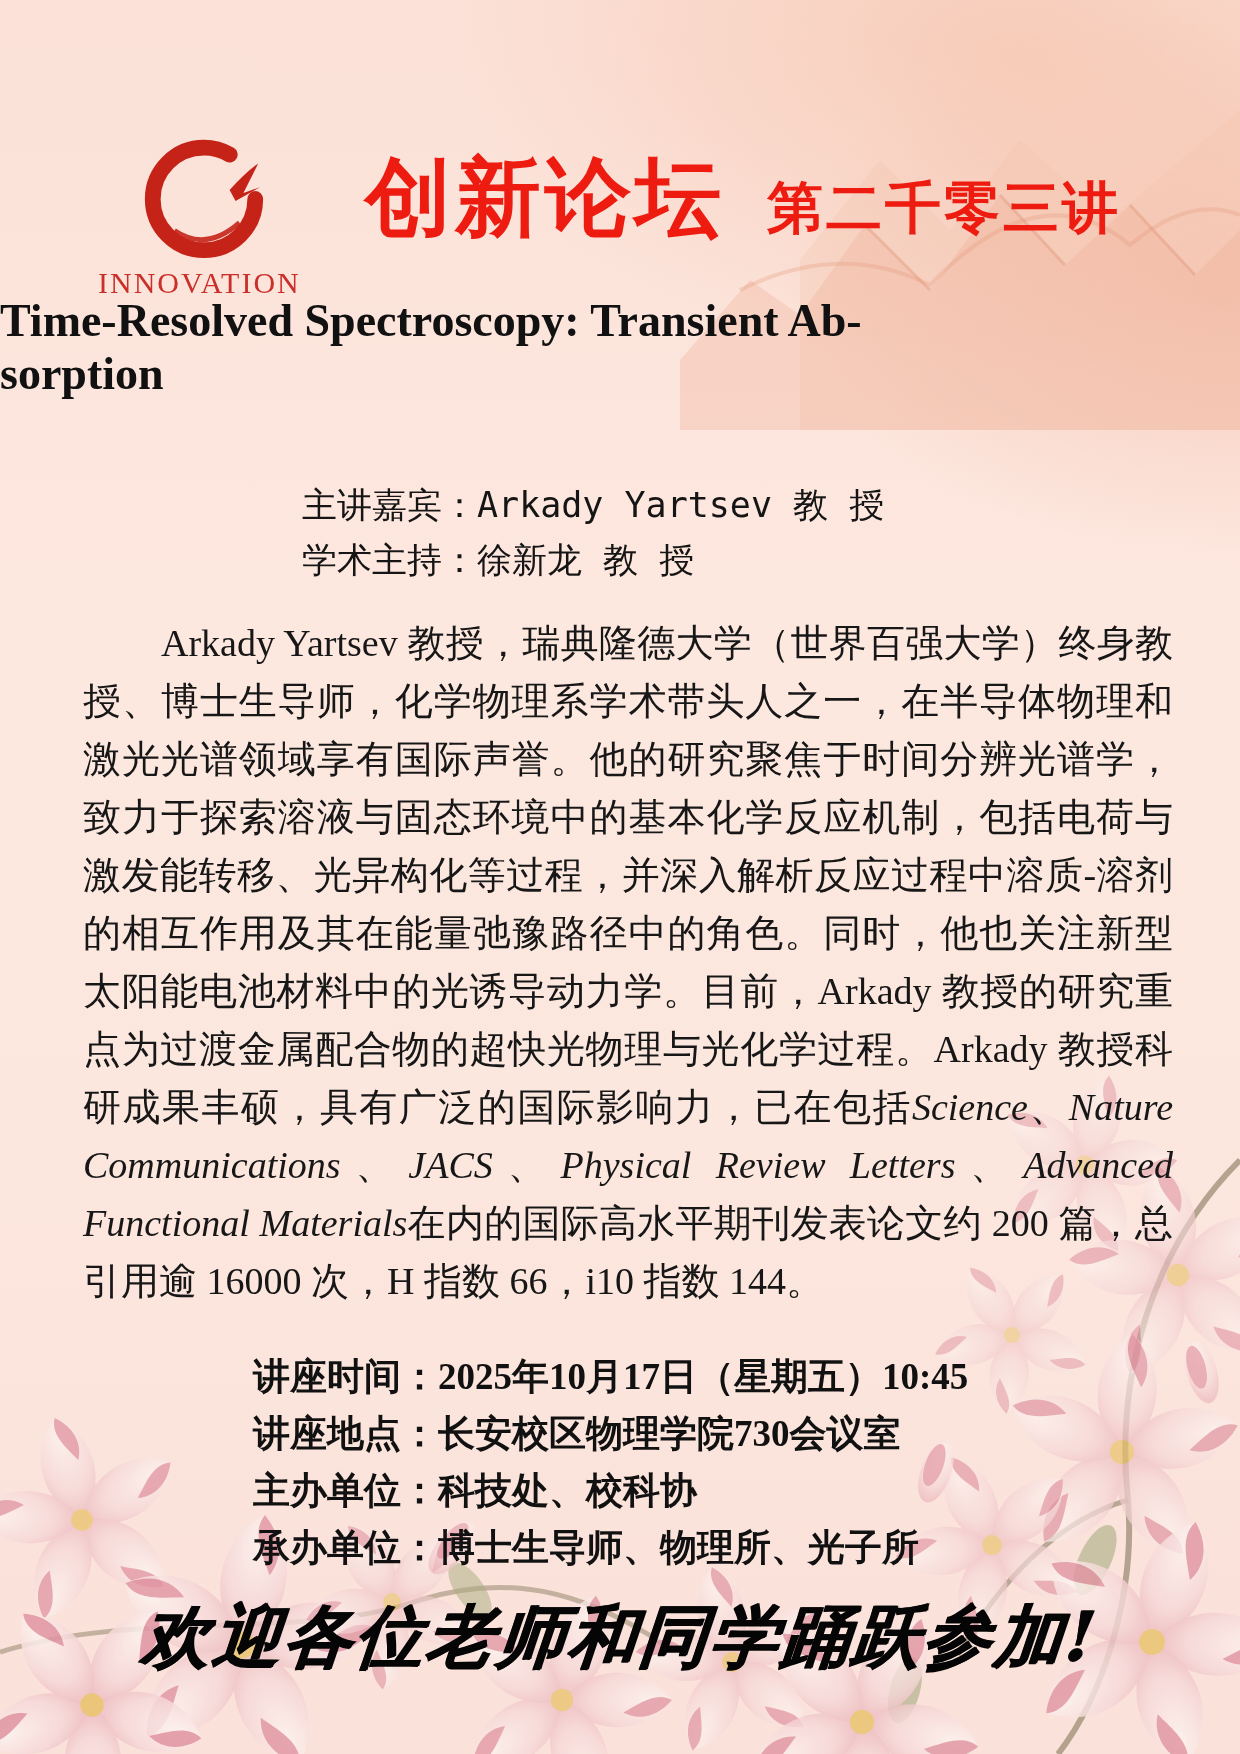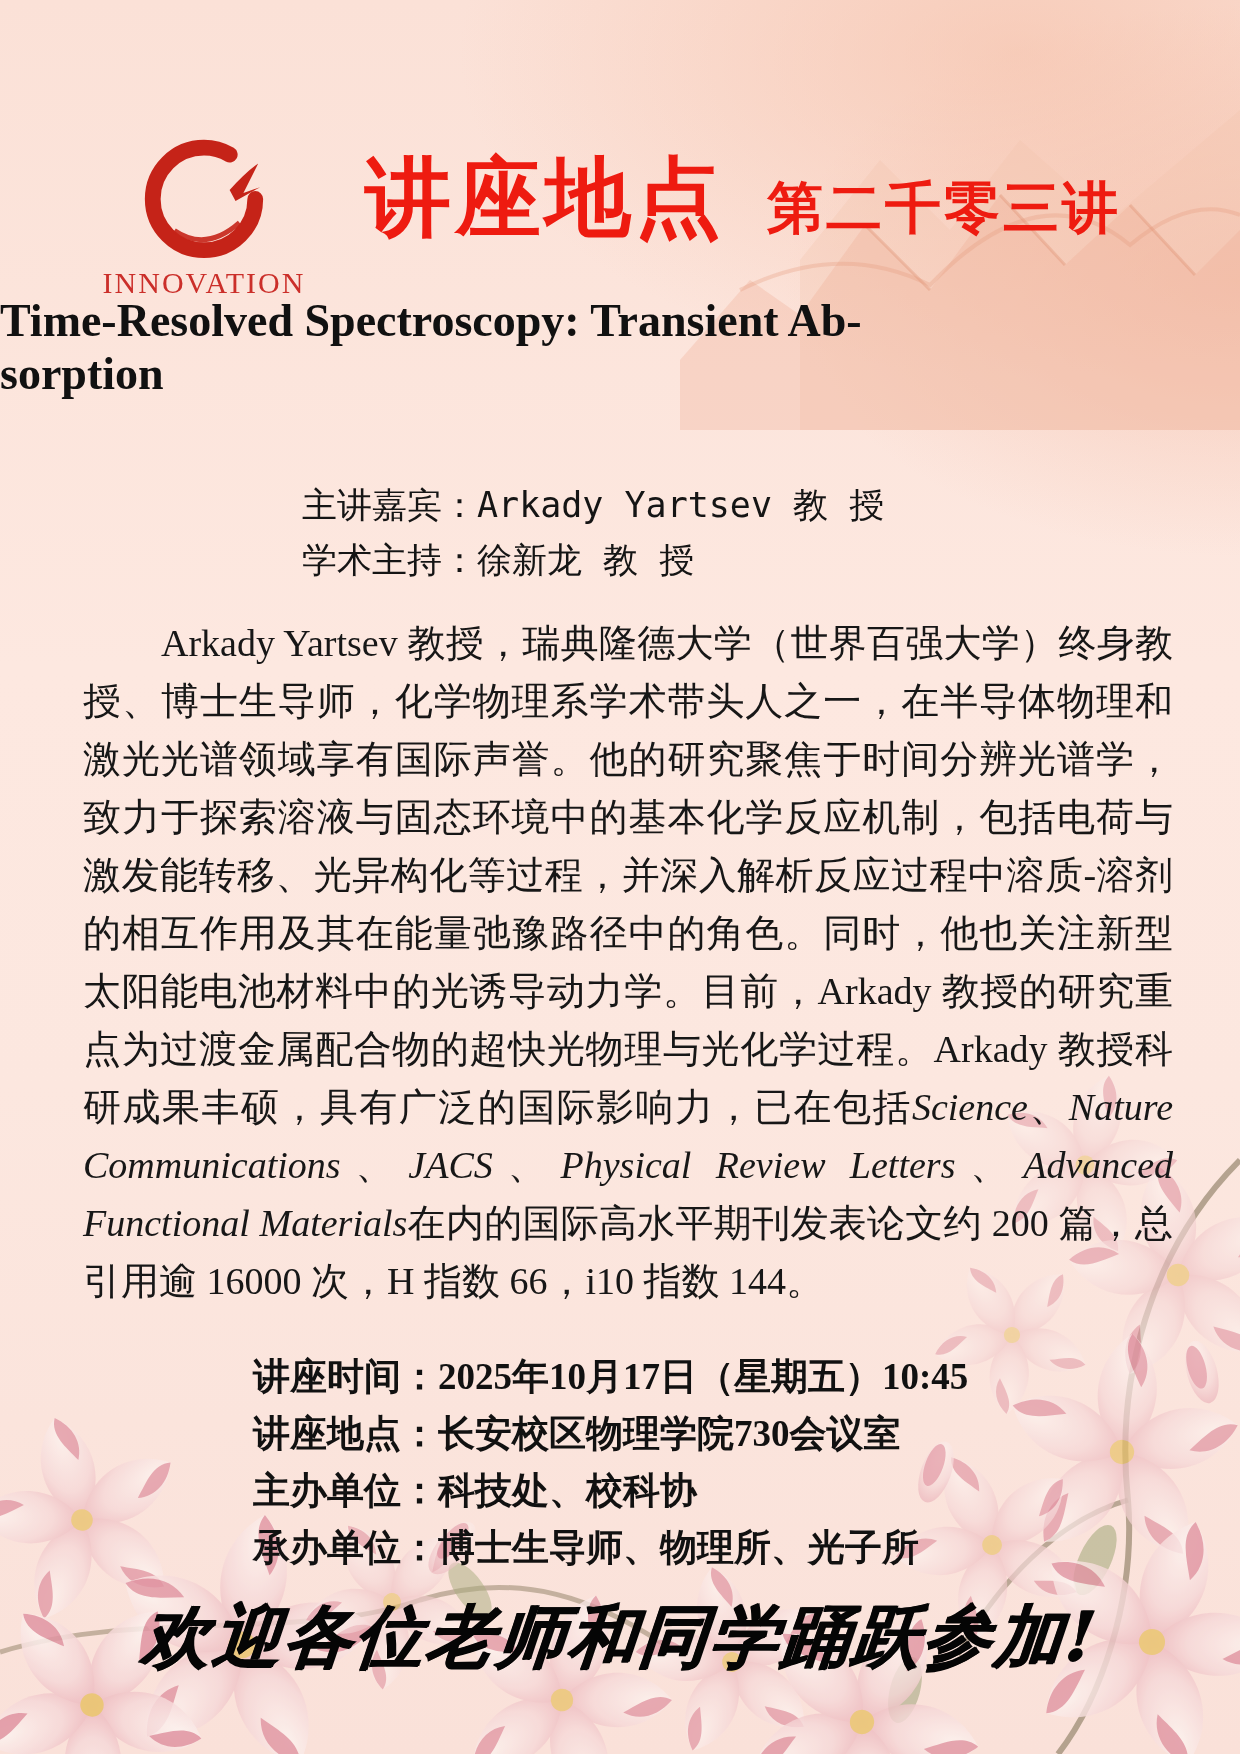--- a/index.html
+++ b/index.html
@@ -11,21 +11,21 @@
     position:absolute;inset:0;
     background:
       radial-gradient(900px 520px at 82% 3%, rgba(244,186,160,0.55), rgba(244,186,160,0) 62%),
       radial-gradient(760px 460px at 100% 16%, rgba(238,168,140,0.42), rgba(238,168,140,0) 60%),
       linear-gradient(180deg,#fbe1d7 0%,#fde8e0 38%,#fcE7df 62%,#fae1d9 100%);
   }
   .mountains{position:absolute;top:30px;right:0;width:560px;height:400px;}
   .flowers{position:absolute;inset:0;width:1240px;height:1754px;}
   .content{position:absolute;inset:0;z-index:2;}
 
-  .logo-block{position:absolute;left:98px;top:128px;width:212px;text-align:center;}
+  .logo-block{position:absolute;left:98px;top:128px;width:212px;text-align:left;}
   .logo-icon{width:138px;height:138px;display:block;margin:0 auto;}
   .wordmark{
     margin-top:0px;font-size:30px;letter-spacing:2px;color:#cb2f2a;
     font-family:"Liberation Serif", serif;
   }
 
   .forum-row{position:absolute;left:365px;top:140px;display:flex;align-items:baseline;white-space:nowrap;}
   .forum-title{
     font-family:"Liberation Sans", sans-serif;font-weight:900;
     font-size:86px;letter-spacing:4px;color:#ee1b10;
@@ -139,21 +139,21 @@
     <div class="logo-block">
       <svg class="logo-icon" viewBox="0 0 140 140">
         <circle cx="70" cy="72" r="52" fill="none" stroke="#c52318" stroke-width="16" stroke-linecap="round" stroke-dasharray="272 55"></circle>
         <path d="M40 104 Q 72 126 106 96" fill="none" stroke="#c52318" stroke-width="5" opacity="0.9"></path>
         <path d="M96 63 C 106 52 115 43 125 36 L 110 66 L 127 60 L 102 74 Z" fill="#c52318"></path>
       </svg>
       <div class="wordmark">INNOVATION</div>
     </div>
 
     <div class="forum-row">
-      <span class="forum-title">讲座地点</span>
+      <span class="forum-title">创新论坛</span>
       <span class="lecture-no">第二千零三讲</span>
     </div>
 
     <h1 class="en-title">
       <span>Time-Resolved Spectroscopy: Transient Ab-</span><br>
       <span>sorption</span>
     </h1>
 
     <div class="speakers">
       <div>主讲嘉宾：Arkady Yartsev 教 授</div>

